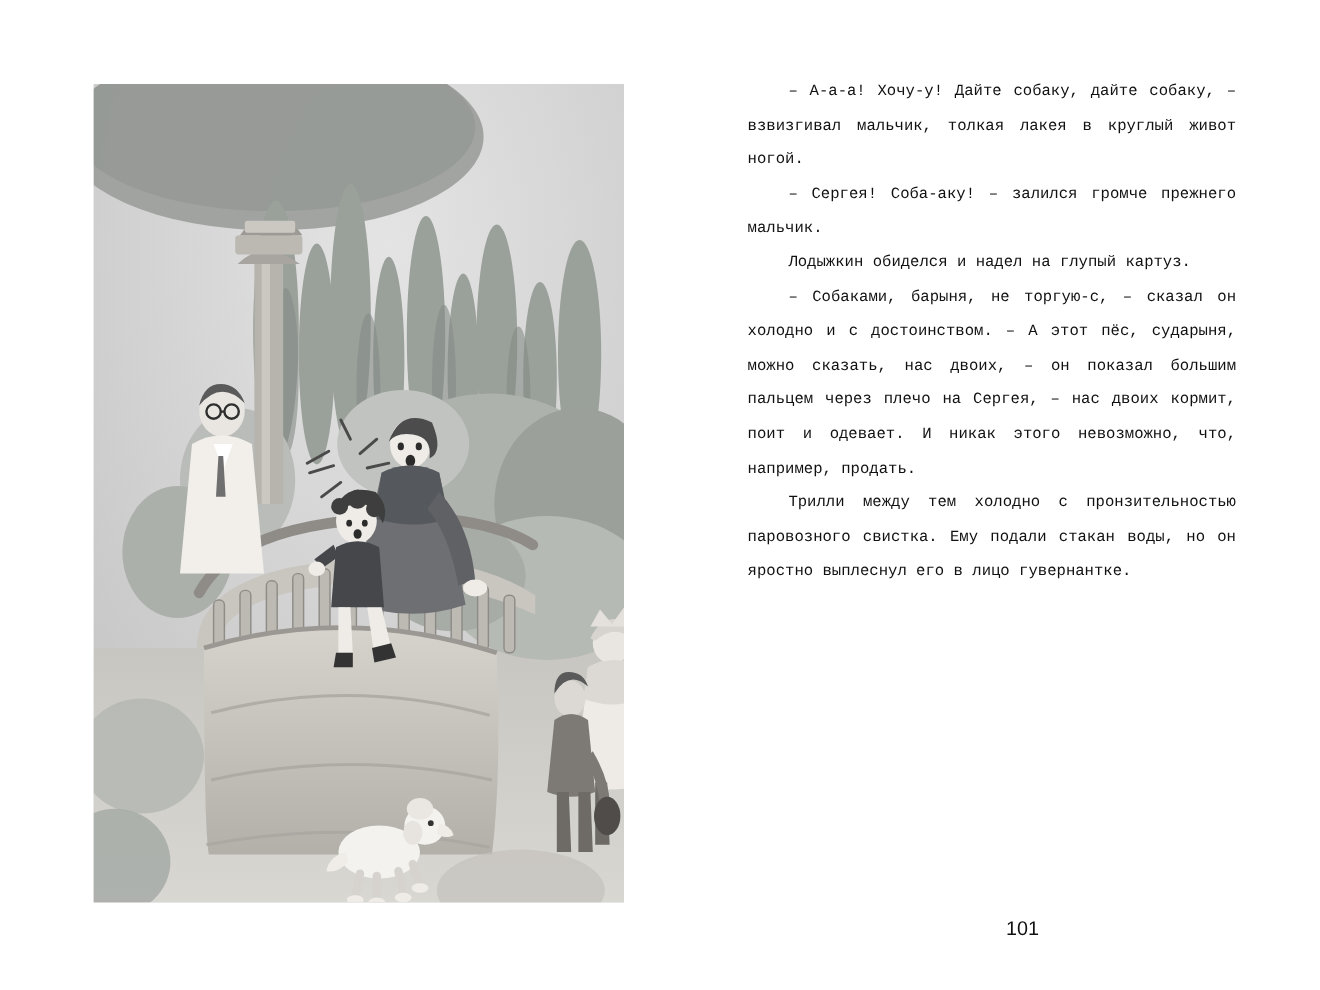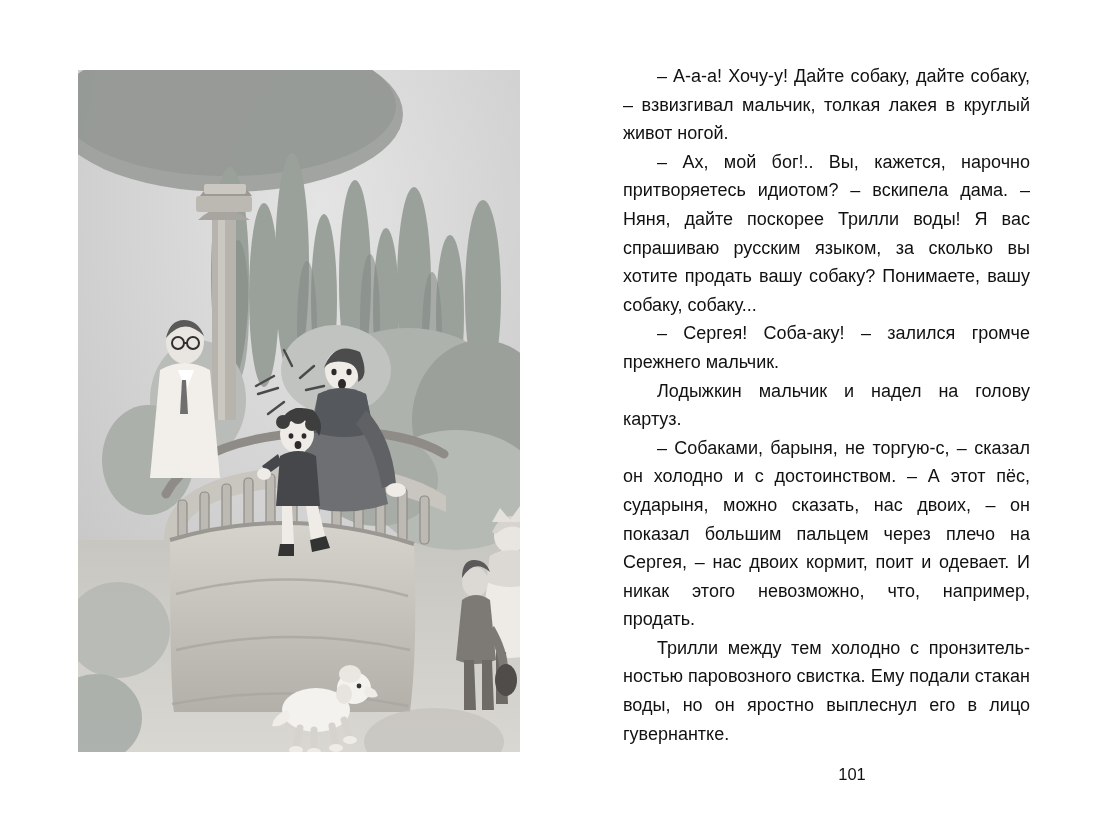--- a/index.html
+++ b/index.html
@@ -46,22 +46,22 @@
     box-sizing: border-box;
   }
   .text-col {
     position: absolute;
     left: 73px;
     top: 62px;
     width: 407px;
   }
   .text-col p {
     margin: 0;
-    font-family: Liberation Sans, sans-serif;
-    font-size: 18px;
+    font-family: Liberation Mono, monospace;
+    font-size: 13px;
     line-height: 28.6px;
     color: #111111;
     text-align: justify;
     text-indent: 34px;
     hyphens: manual;
   }
   .folio {
     position: absolute;
     left: 0;
     top: 765px;
@@ -253,23 +253,22 @@
         <ellipse cx="40" cy="560" rx="52" ry="48" fill="#b6b9b4" opacity="0.9"></ellipse>
         <ellipse cx="18" cy="648" rx="46" ry="44" fill="#a9ada8" opacity="0.9"></ellipse>
         <ellipse cx="356" cy="672" rx="70" ry="34" fill="#c4c2bd" opacity="0.7"></ellipse>
       </svg>
     </div>
   </div>
 
   <div class="page-right">
     <div class="text-col">
       <p>– А-а-а! Хочу-у! Дайте собаку, дайте со­баку, – взвизгивал мальчик, толкая лакея в круглый живот ногой.</p>
-      <p>– Ах, мой бог!.. Вы, кажется, нароч­но притворяетесь идиотом? – вскипе­ла дама. – Няня, дайте поскорее Трилли воды! Я вас спрашиваю русским языком, за сколько вы хотите продать вашу собаку? Понимаете, вашу собаку, собаку...</p>
       <p>– Сергея! Соба-аку! – залился громче прежнего мальчик.</p>
-      <p>Лодыжкин мальчик и надел на голову картуз.</p>
+      <p>Лодыжкин обиделся и надел на глупый картуз.</p>
       <p>– Собаками, барыня, не торгую-с, – сказал он холодно и с достоинством. – А этот пёс, сударыня, можно сказать, нас двоих, – он показал большим пальцем че­рез плечо на Сергея, – нас двоих кормит, поит и одевает. И никак этого невозможно, что, например, продать.</p>
       <p>Трилли между тем холодно с пронзитель­ностью паровозного свистка. Ему подали стакан воды, но он яростно выплеснул его в лицо гувернантке.</p>
     </div>
     <div class="folio">
       <span>101</span>
     </div>
   </div>
 
 </div>
 

